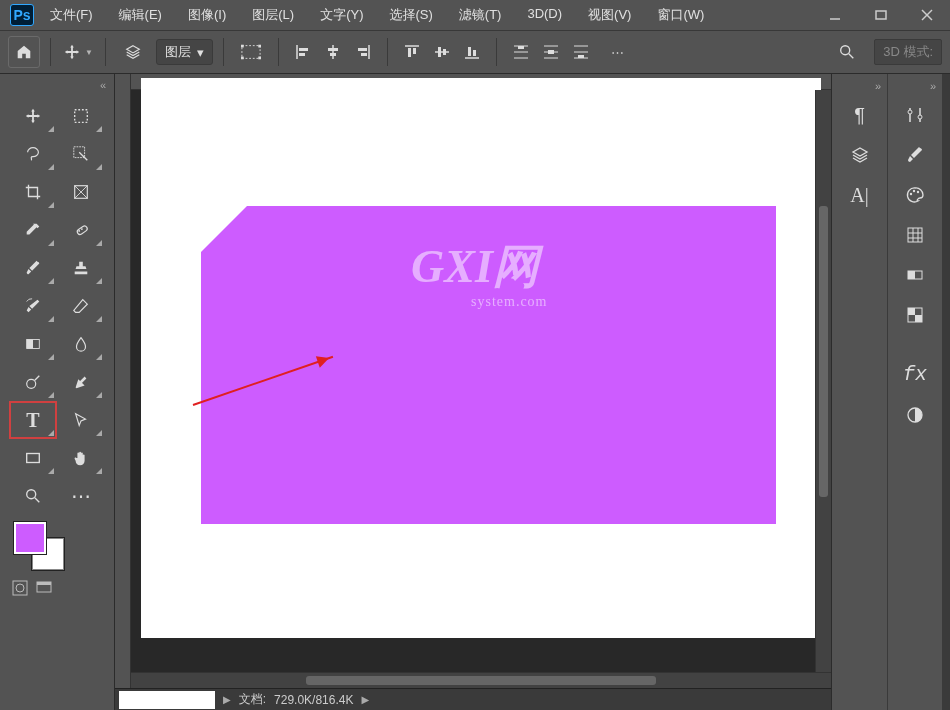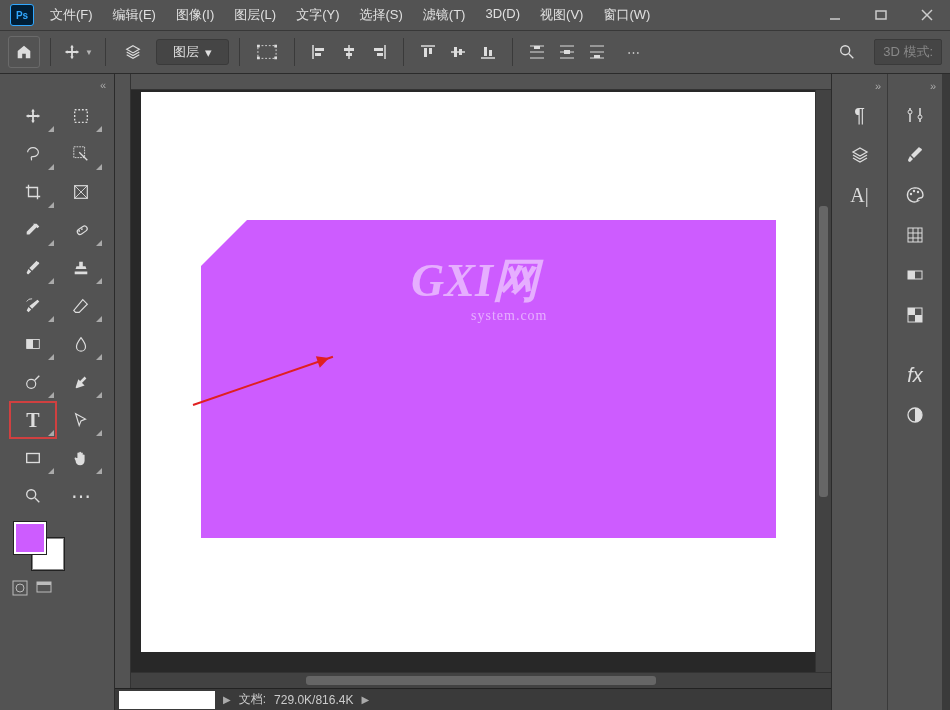--- a/index.html
+++ b/index.html
@@ -10,24 +10,24 @@
   font-size: 13px; color: #e0e0e0;
   overflow: hidden;
   position: relative;
 }
 
 
 .titlebar { display: flex; align-items: center; height: 30px; background: #535353; }
 .titlebar .ps-logo {
   width: 24px; height: 22px; margin: 0 8px 0 10px;
   background: #001e36; border: 1px solid #31a8ff; border-radius: 3px;
-  color: #31a8ff; font-weight: bold; font-size: 10px;
+  color: #31a8ff; font-weight: bold; font-size: 14px;
   display: flex; align-items: center; justify-content: center;
 }
-.titlebar .menu { display: flex; gap: 4px; }
+.titlebar .menu { display: flex; gap: 10px; }
 .titlebar .menu span { padding: 4px 8px; cursor: default; white-space: nowrap; }
 .titlebar .winctl { margin-left: auto; display: flex; }
 .titlebar .winctl div { width: 46px; height: 30px; display: flex; align-items: center; justify-content: center; color: #ccc; }
 .titlebar .winctl svg { width: 12px; height: 12px; }
 
 
 .optionsbar {
   height: 44px; background: #535353;
   border-top: 1px solid #383838; border-bottom: 1px solid #2b2b2b;
   display: flex; align-items: center; padding: 0 8px; gap: 6px;
@@ -37,21 +37,21 @@
   width: 32px; height: 32px; display: flex; align-items: center; justify-content: center;
   border: 1px solid #6a6a6a; border-radius: 3px;
 }
 .optionsbar .iconbtn {
   width: 34px; height: 30px; display: flex; align-items: center; justify-content: center;
   color: #ddd; position: relative;
 }
 .optionsbar .iconbtn .drop { font-size: 8px; margin-left: 4px; opacity: .7; }
 .optionsbar .pill {
   border: 1px solid #3a3a3a; background: #454545;
-  height: 26px; padding: 0 16px; border-radius: 3px;
+  height: 26px; padding: 0 8px; border-radius: 3px;
   display: flex; align-items: center; gap: 6px;
 }
 .optionsbar .align-group { display: flex; gap: 2px; }
 .optionsbar .align-group div { width: 28px; height: 26px; display: flex; align-items: center; justify-content: center; }
 .optionsbar .right { margin-left: auto; display: flex; align-items: center; gap: 10px; }
 .optionsbar .mode3d {
   border: 1px solid #3a3a3a; background: #454545;
   height: 26px; padding: 0 8px; border-radius: 2px;
   display: flex; align-items: center; color: #888;
 }
@@ -105,21 +105,21 @@
 .doctab .close { color: #aaa; font-size: 14px; }
 
 .canvas-shell { flex: 1; position: relative; background: #282828; overflow: hidden; }
 .ruler-h { position: absolute; top: 0; left: 16px; right: 0; height: 16px; background: #535353; border-bottom: 1px solid #333; }
 .ruler-v { position: absolute; top: 0; left: 0; bottom: 0; width: 16px; background: #535353; border-right: 1px solid #333; }
 .canvas-host {
   position: absolute; inset: 0;
   display: flex; align-items: flex-start; justify-content: center;
   padding-top: 0;
 }
-.canvas { width: 680px; height: 560px; background: #fff; margin-top: 18px; margin-left: 16px; position: relative; }
+.canvas { width: 680px; height: 560px; background: #fff; margin-top: 4px; margin-left: 16px; position: relative; }
 .shape {
   position: absolute; left: 60px; top: 128px; width: 575px; height: 318px;
   background: #cd5cff;
   clip-path: polygon(0 46px, 46px 0, 100% 0, 100% 100%, 0 100%);
 }
 .bigtext {
   position: absolute; left: 70px; top: 90px;
   font-size: 260px; line-height: 1; font-weight: 400; color: #fff;
   letter-spacing: 4px;
   font-family: "Microsoft YaHei","SimHei",sans-serif;
@@ -576,21 +576,21 @@
         </div>
       <div class="dockbtn">
           <svg width="20" height="20" viewBox="0 0 20 20">
             <rect x="3" y="3" width="14" height="14" stroke="#ddd" fill="none"></rect>
             <rect x="3" y="3" width="7" height="7" fill="#ddd"></rect>
             <rect x="10" y="10" width="7" height="7" fill="#ddd"></rect>
           </svg>
         </div>
       <div class="dockgroup-gap"></div>
       <div class="dockbtn">
-          <span class="glyph" style="font-style:italic;font-family:Liberation Sans, sans-serif">fx</span>
+          <span class="glyph" style="font-style:italic;font-family:Liberation Mono, monospace">fx</span>
         </div>
       <div class="dockbtn">
           <svg width="20" height="20" viewBox="0 0 20 20">
             <circle cx="10" cy="10" r="7" stroke="#ddd" fill="none" stroke-width="1.3"></circle>
             <path d="M10 3a7 7 0 0 1 0 14z" fill="#ddd"></path>
           </svg>
         </div>
     </div>
     <div class="v-scroll-right"></div>
   </div>

